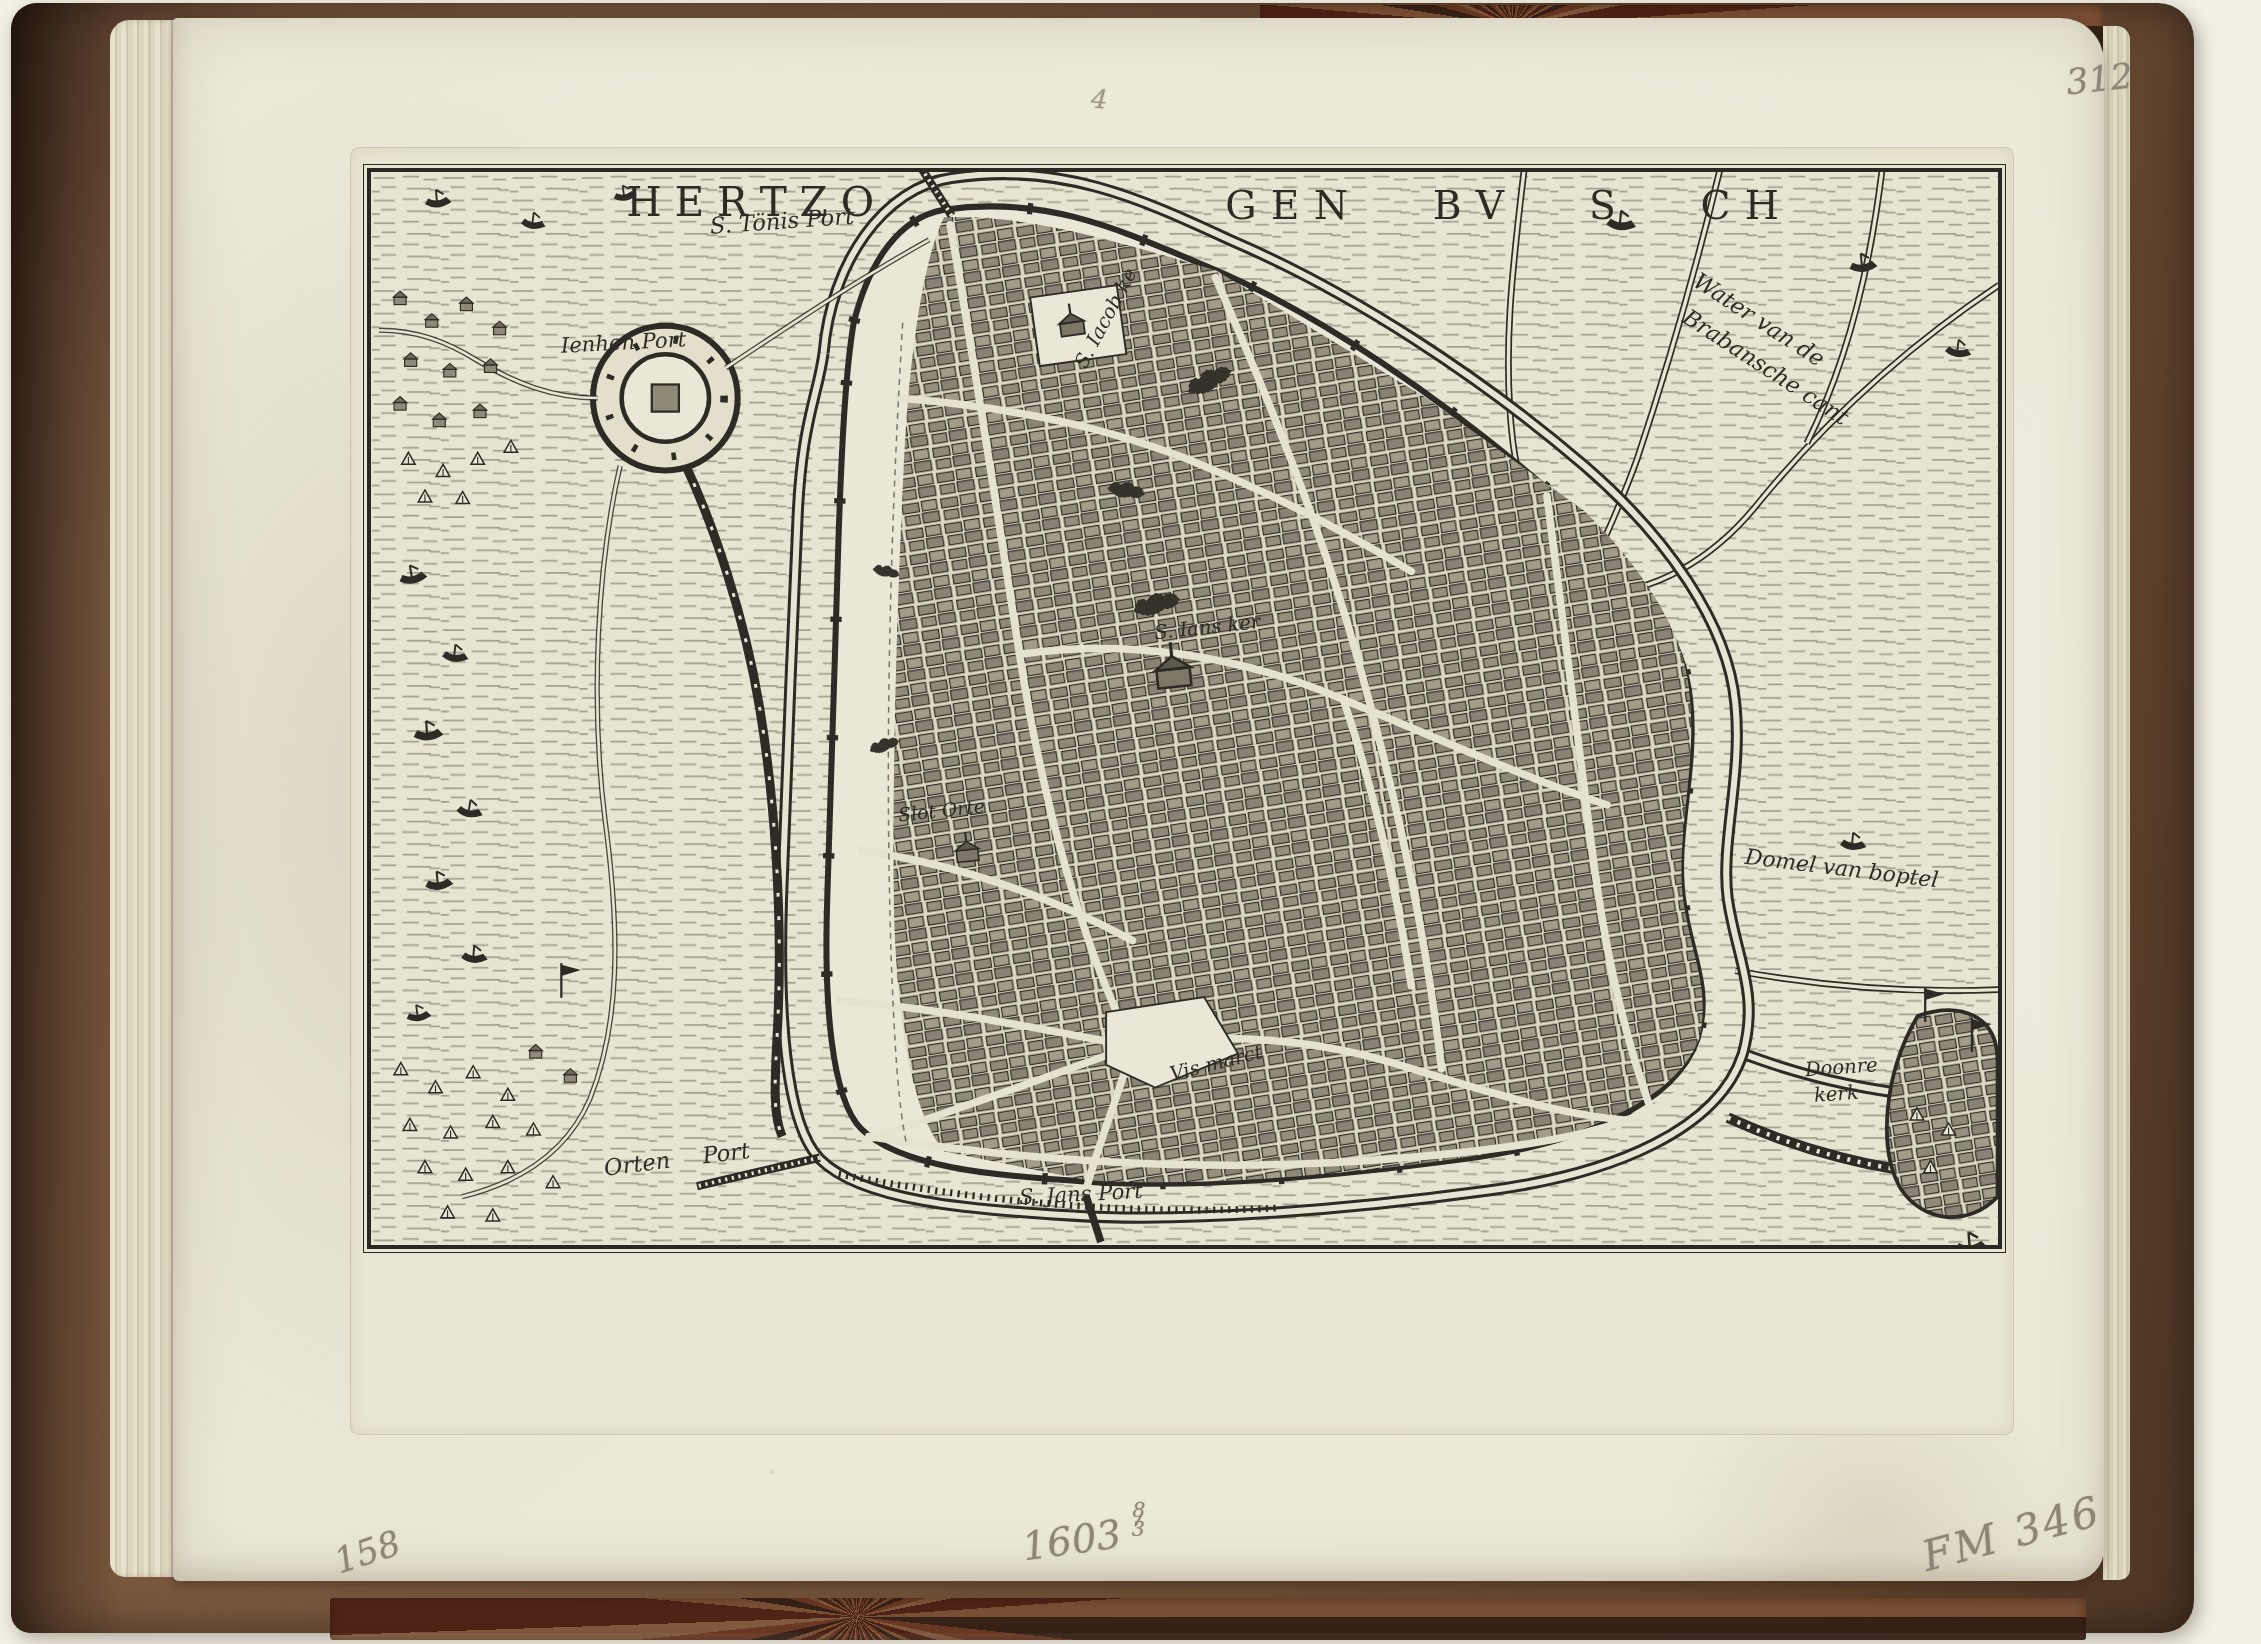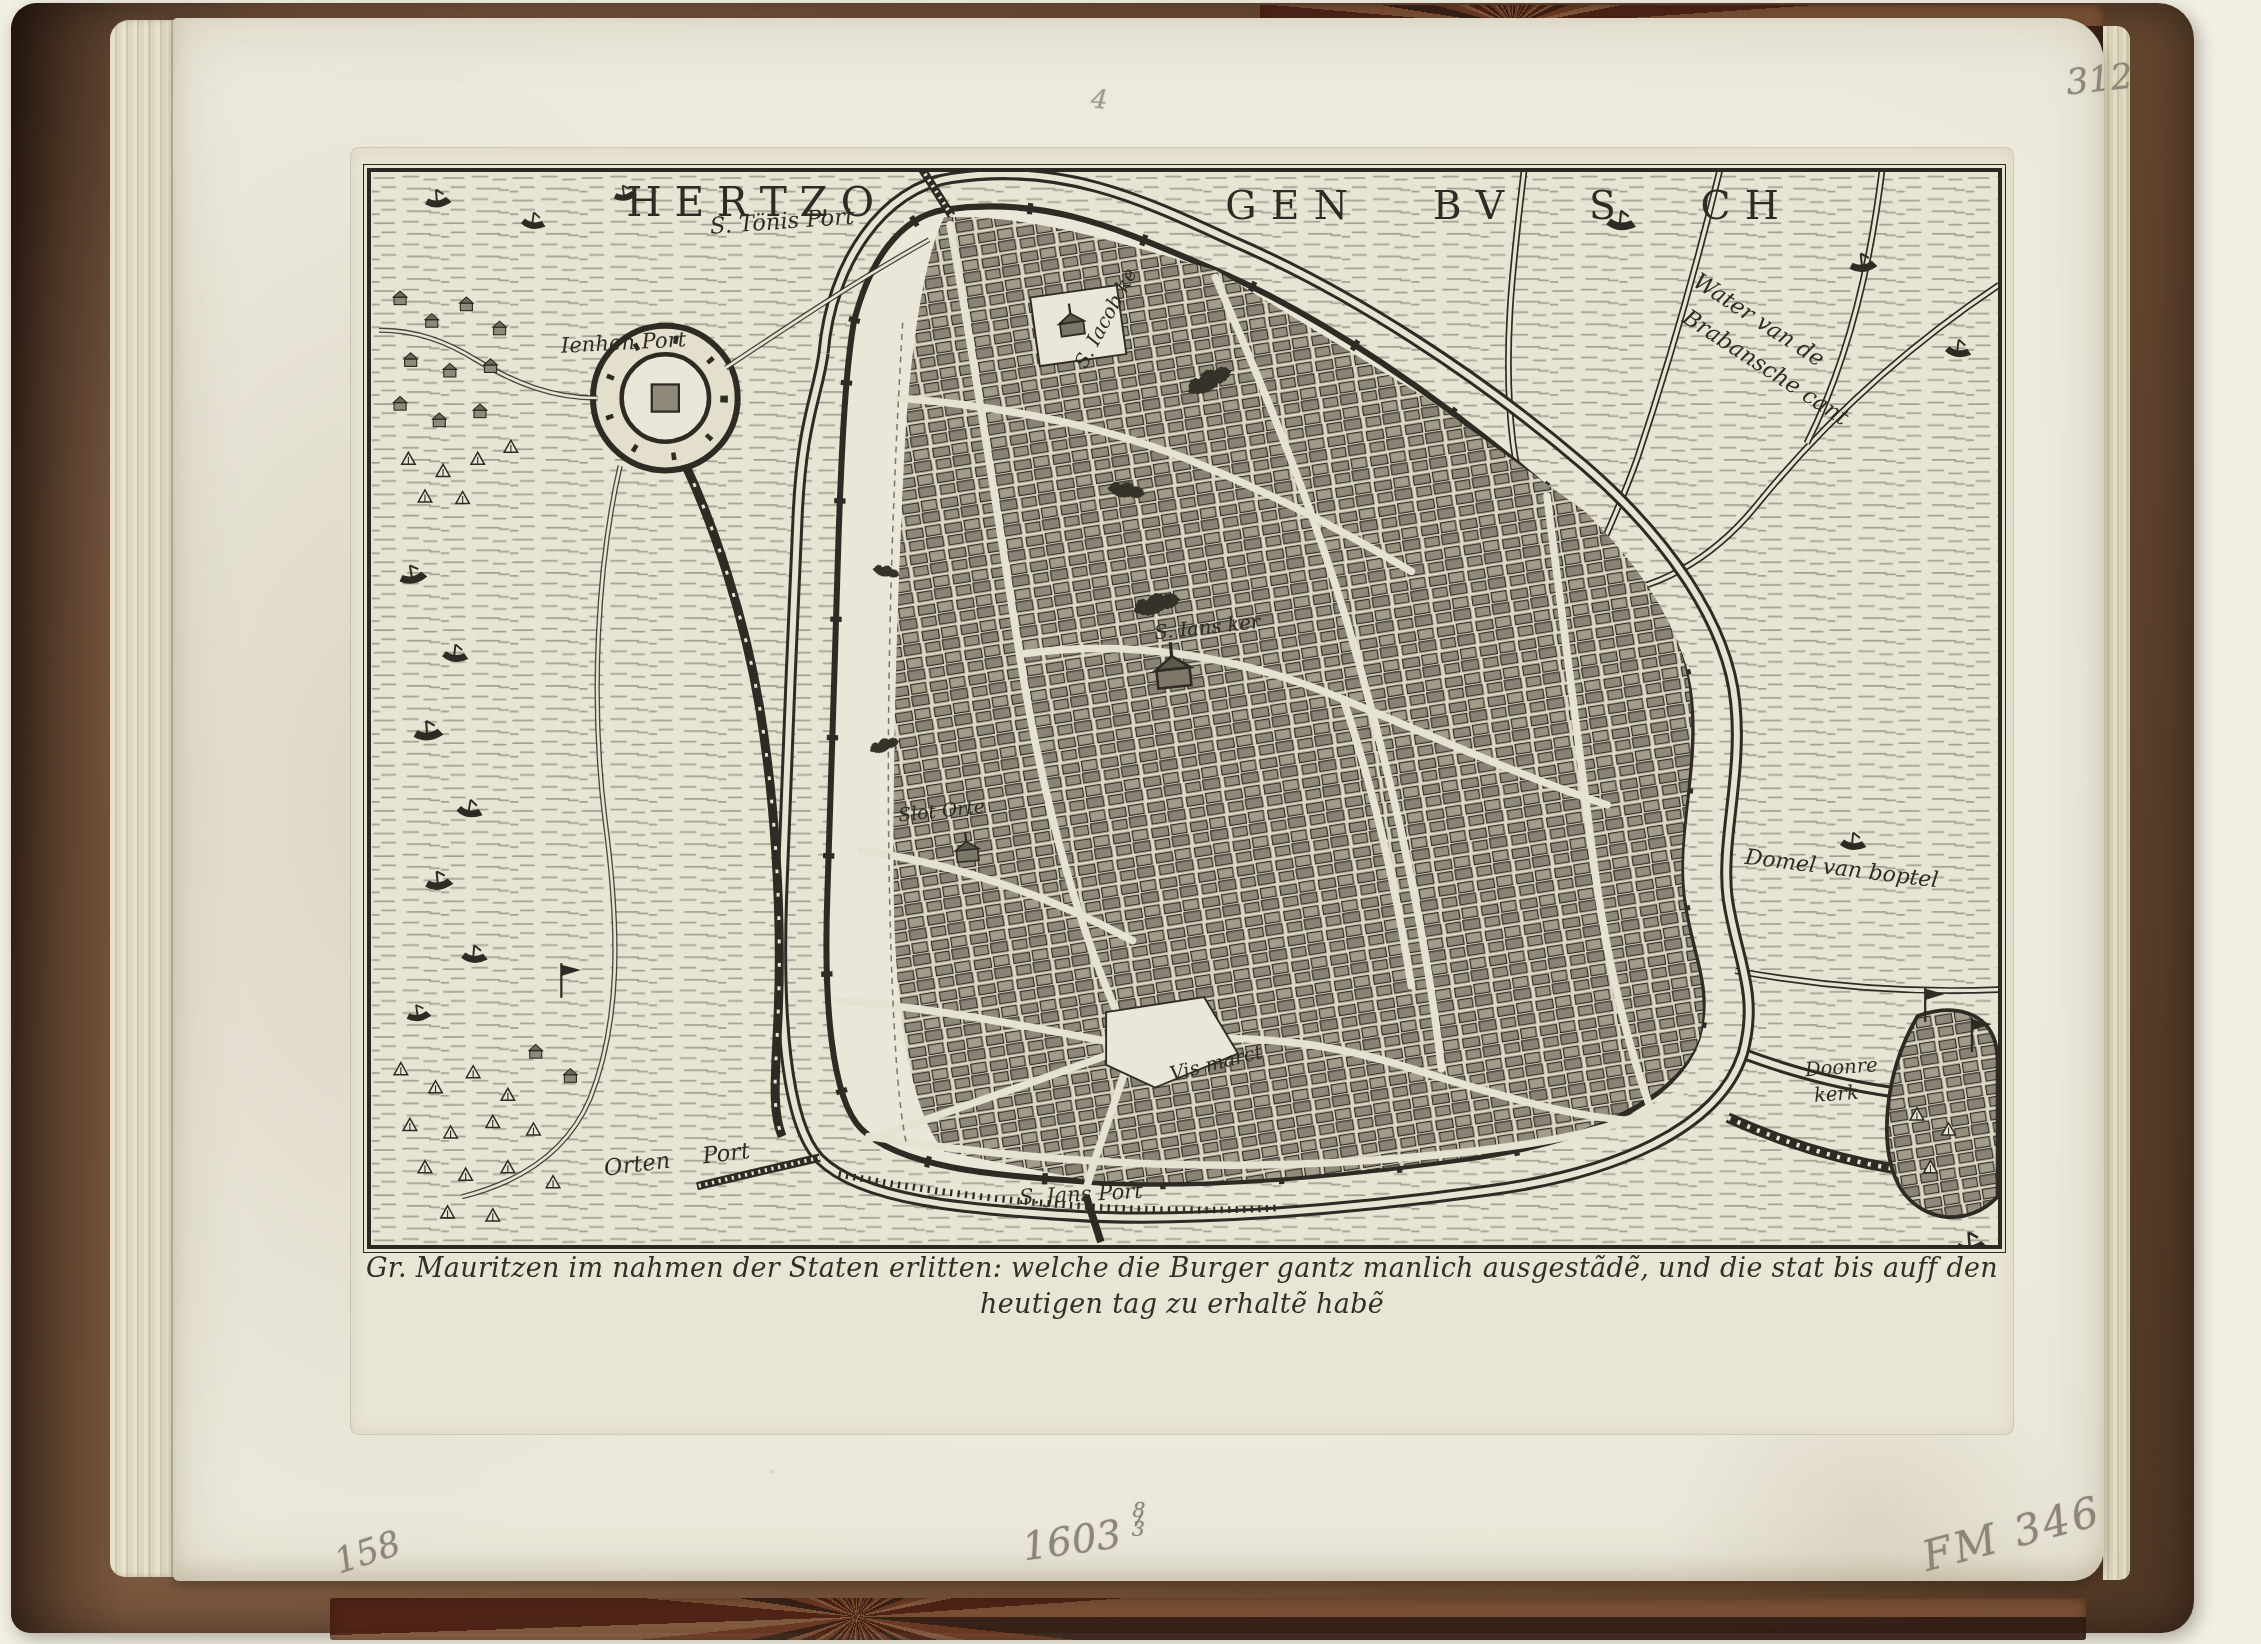--- a/index.html
+++ b/index.html
@@ -353,21 +353,20 @@
             <text class="mlabel" font-size="26" transform="translate(1062,1206) rotate(-14)">Vis marct</text>
             <text class="mlabel" font-size="26" transform="translate(1903,1200) rotate(-4)">Doonre</text>
             <text class="mlabel" font-size="26" transform="translate(1915,1234) rotate(-4)">kerk</text>
             <text class="mlabel" font-size="30" word-spacing="34" transform="translate(310,1332) rotate(-7)">Orten Port</text>
             <text class="mlabel" font-size="28" transform="translate(860,1370) rotate(-3)">S. Jans Port</text>
           </g>
         </svg>
       </div>
 
       <div class="caption">
-        <div class="l2">Gr. Mauritzen im nahmen der Staten erlitten: welche die Burger gantz manlich ausgestãdẽ, und die stat bis auff den heutigen tag zu erhaltẽ habẽ</div>
       </div>
 
     </div>
 
     <div class="pencil p312">312</div>
     <div class="pencil p4">4</div>
     <div class="pencil p158">158</div>
     <div class="pencil p1603">
       <span>1603</span>
       <span class="frac">

